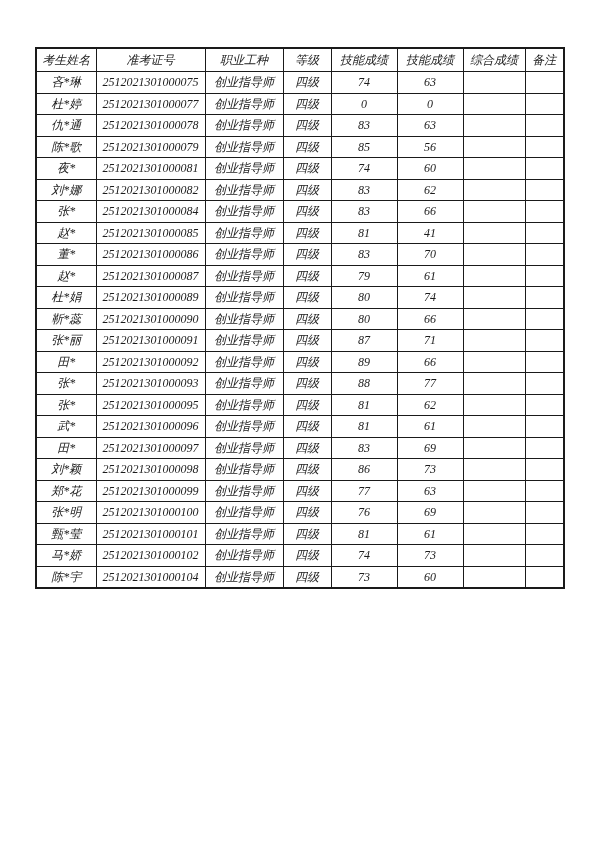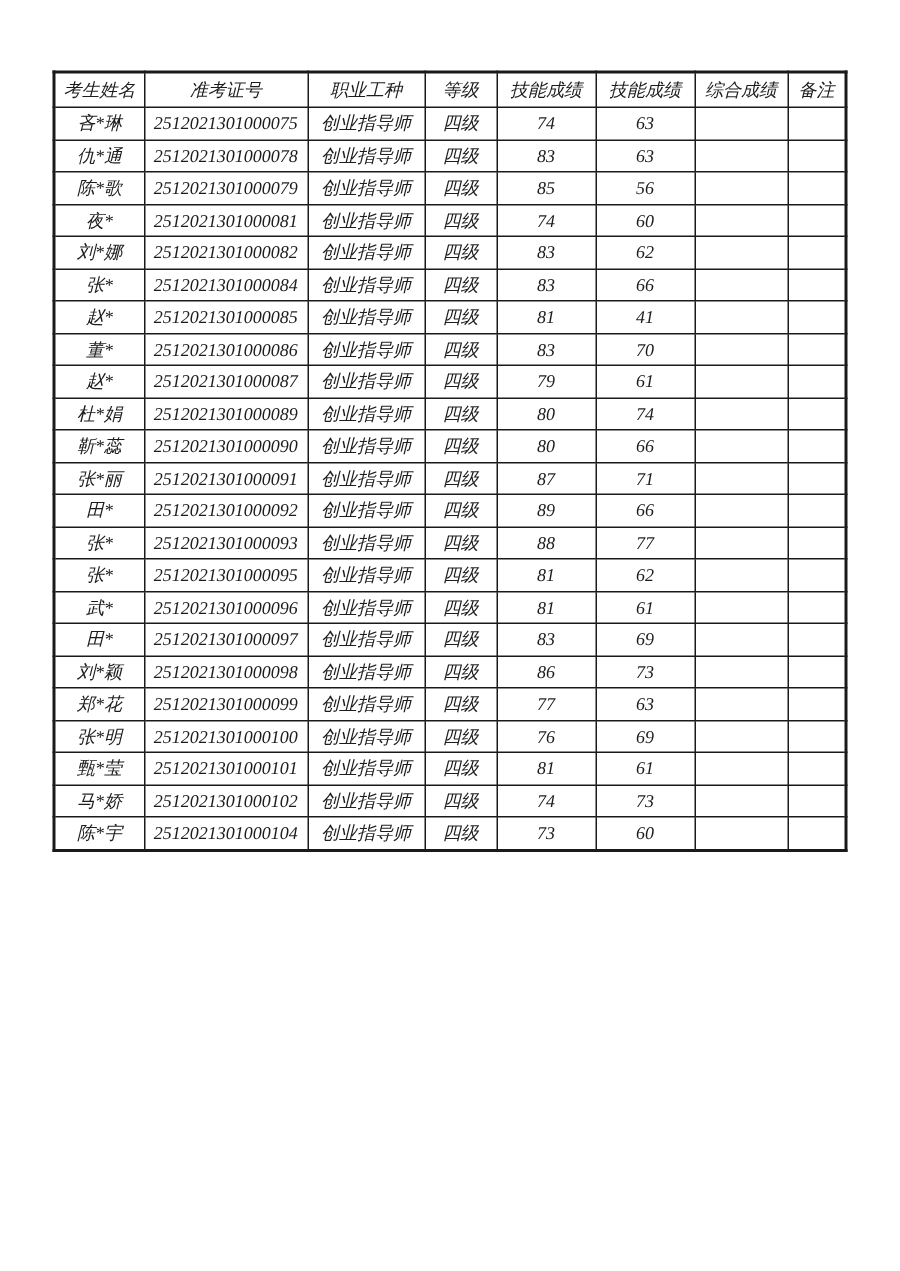--- a/index.html
+++ b/index.html
@@ -89,20 +89,30 @@
           <td>吝*琳</td>
           <td>2512021301000075</td>
           <td>创业指导师</td>
           <td>四级</td>
           <td>74</td>
           <td>63</td>
           <td></td>
           <td></td>
         </tr>
         <tr>
+          <td>杜*婷</td>
+          <td>2512021301000077</td>
+          <td>创业指导师</td>
+          <td>四级</td>
+          <td>0</td>
+          <td>0</td>
+          <td></td>
+          <td></td>
+        </tr>
+        <tr>
           <td>仇*通</td>
           <td>2512021301000078</td>
           <td>创业指导师</td>
           <td>四级</td>
           <td>83</td>
           <td>63</td>
           <td></td>
           <td></td>
         </tr>
         <tr>

